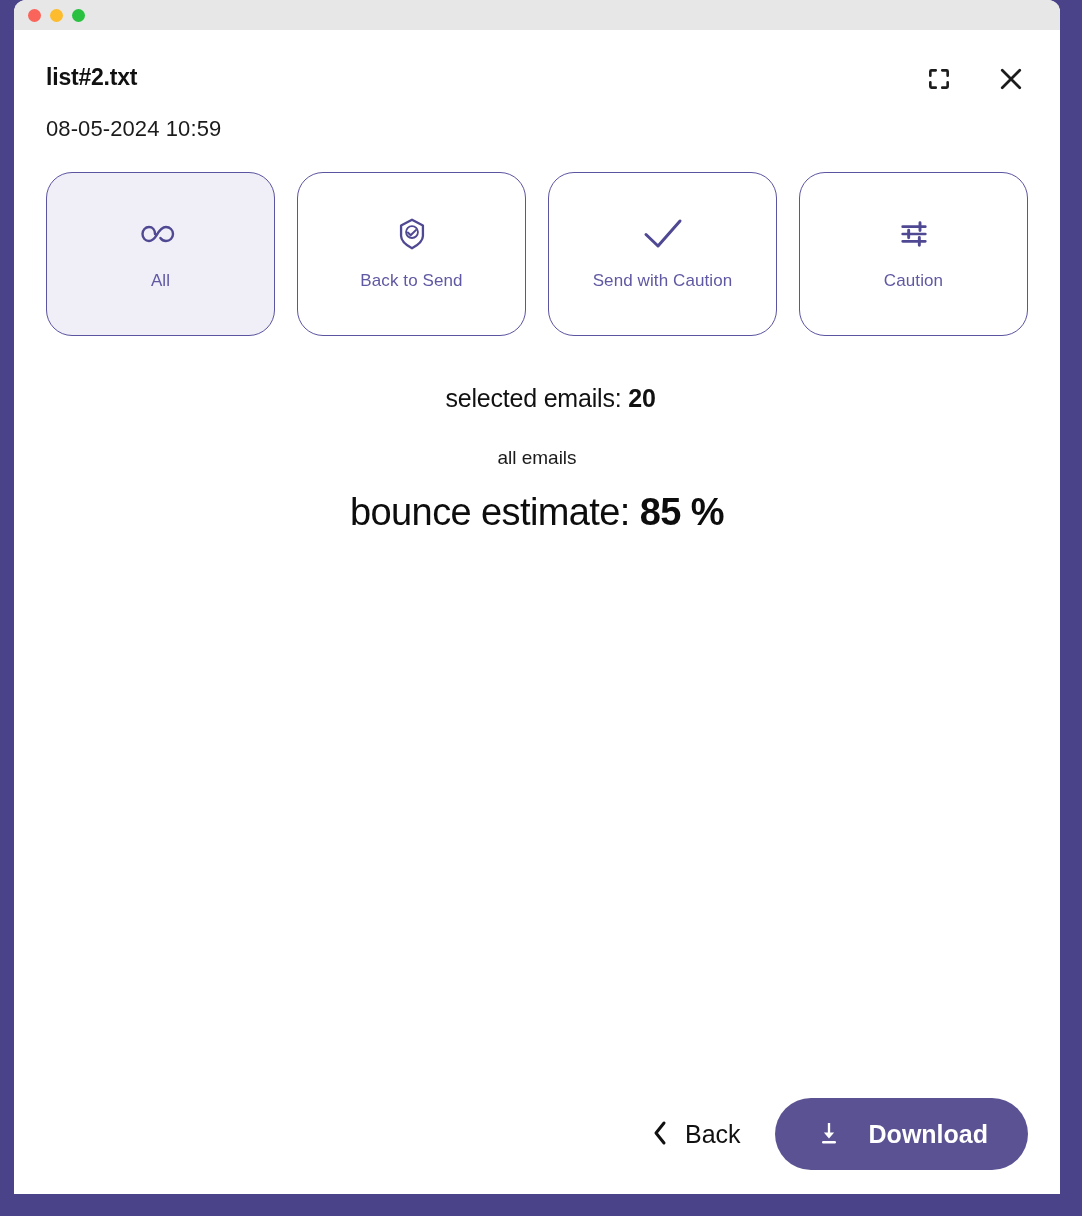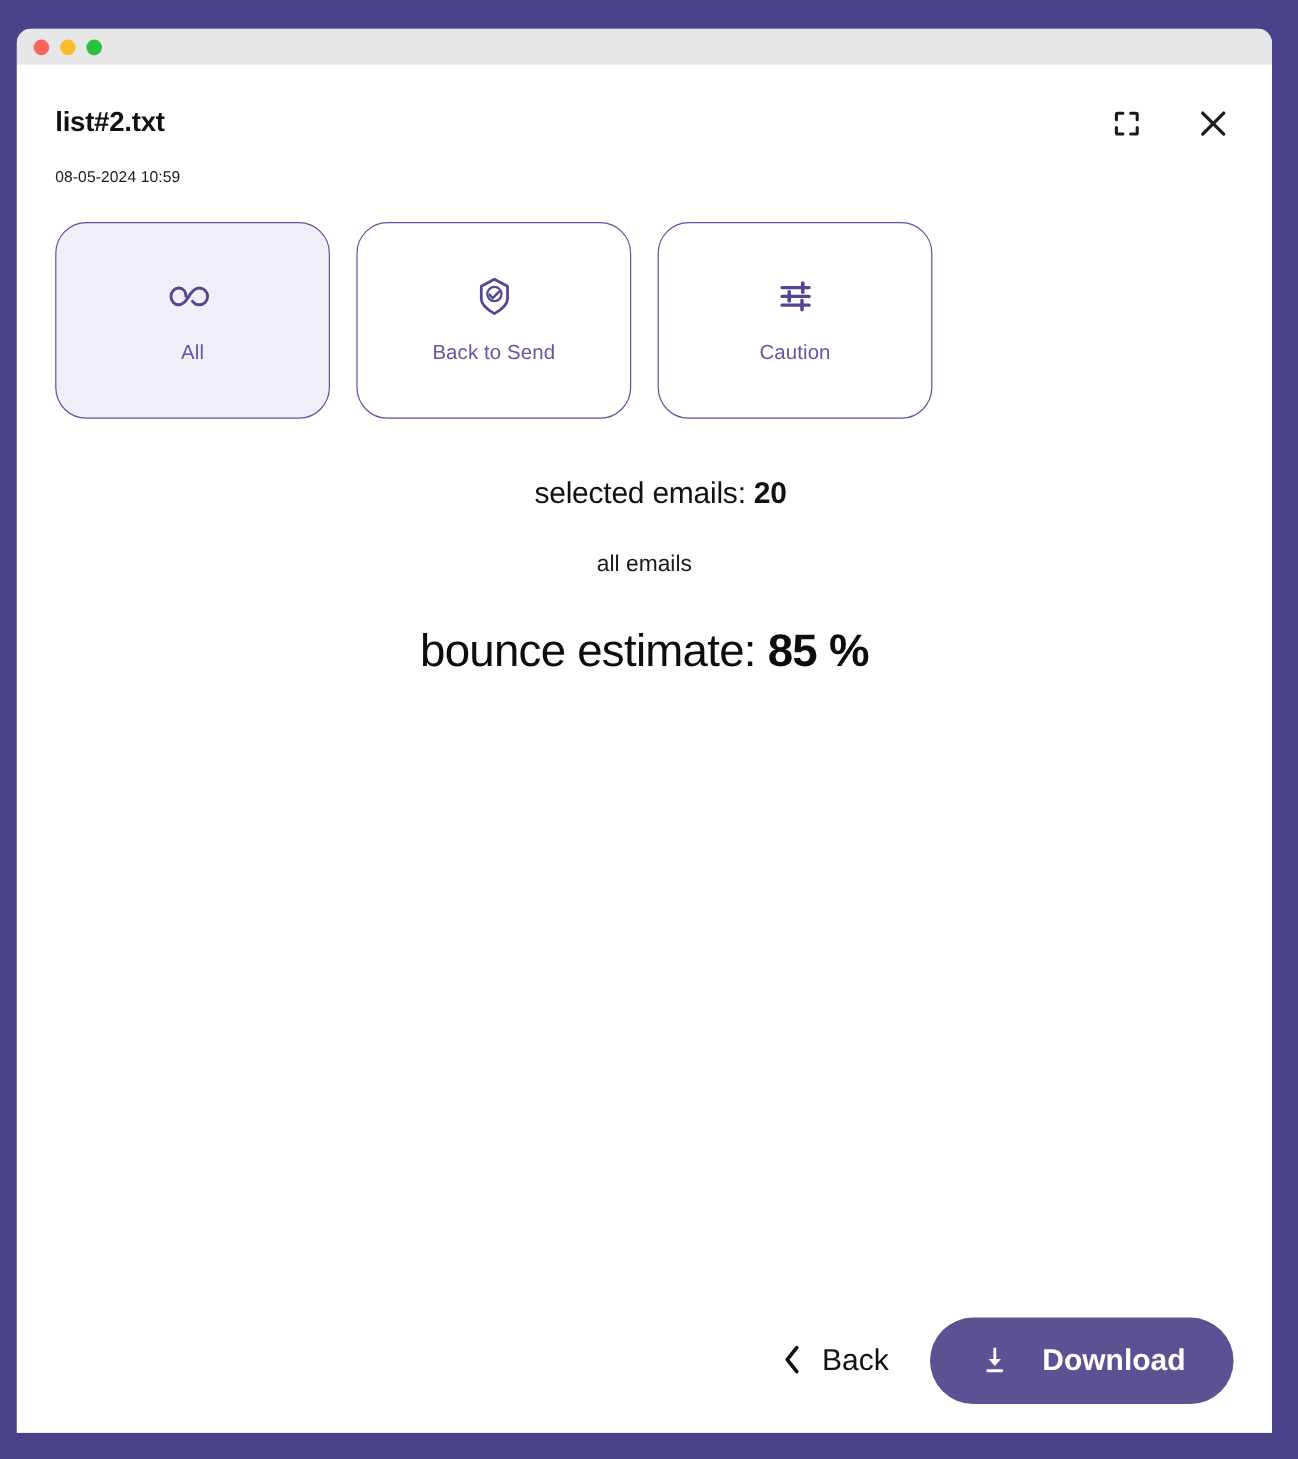--- a/index.html
+++ b/index.html
@@ -5,21 +5,21 @@
   * { box-sizing: border-box; margin: 0; padding: 0; }
   html, body {
     width: 1082px; height: 1216px;
     font-family: "Liberation Sans", sans-serif;
     background: #4a4389;
     overflow: hidden;
   }
   .desktop {
     width: 1082px; height: 1216px;
     background: #4a4389;
-    padding: 24px 22px 22px 14px;
+    padding: 0 22px 22px 14px;
     display: flex; flex-direction: column;
   }
   .window {
     flex: 1;
     display: flex; flex-direction: column;
     border-radius: 12px 12px 0 0;
     overflow: hidden;
     background: #ffffff;
   }
   .titlebar {
@@ -49,21 +49,21 @@
     padding-top: 6px;
   }
   .header-actions { display: flex; align-items: center; gap: 38px; padding-top: 2px; }
   .icon-btn {
     background: none; border: none; cursor: pointer;
     display: flex; align-items: center; justify-content: center;
     width: 34px; height: 34px; color: #1c1c1c;
   }
   .timestamp {
     margin-top: 20px;
-    font-size: 13px; color: #1b1b1b; letter-spacing: 0.1px;
+    font-size: 22px; color: #1b1b1b; letter-spacing: 0.1px;
   }
 
   .cards {
     display: grid;
     grid-template-columns: repeat(4, 1fr);
     gap: 22px;
     margin-top: 30px;
   }
   .card {
     height: 164px;
@@ -76,21 +76,21 @@
     cursor: pointer;
   }
   .card.selected { background: #f0eef7; }
   .card-icon { color: #4f4892; display: flex; align-items: center; justify-content: center; height: 34px; }
   .card-label { font-size: 17px; color: #5f58a3; letter-spacing: 0.1px; }
 
   .stats { margin-top: 48px; display: flex; flex-direction: column; align-items: center; }
   .stat-selected { font-size: 25px; color: #111111; letter-spacing: -0.2px; margin-left: 27px; }
   .stat-selected b { font-weight: bold; }
   .stat-sub { margin-top: 34px; font-size: 19px; color: #1b1b1b; }
-  .stat-bounce { margin-top: 40px; font-size: 38px; color: #0d0d0d; letter-spacing: -0.6px; }
+  .stat-bounce { margin-top: 22px; font-size: 38px; color: #0d0d0d; letter-spacing: -0.6px; }
   .stat-bounce b { font-weight: bold; }
 
   .spacer { flex: 1; }
 
   .footer {
     display: flex; align-items: center; justify-content: flex-end;
     gap: 34px;
     padding-bottom: 24px;
   }
   .back-btn {
@@ -159,20 +159,28 @@
           <span class="card-icon">
             <svg width="30" height="34" viewBox="0 0 24 28" fill="none" stroke="currentColor" stroke-width="1.9" stroke-linecap="round" stroke-linejoin="round">
               <path d="M12 2.2 21 7v8.6c0 3.4-3.7 7.2-9 10.2-5.3-3-9-6.8-9-10.2V7z"></path>
               <path d="M8.6 12.8l2.3 2.3 4.3-4.3" stroke-width="1.7"></path>
               <circle cx="12" cy="12.4" r="4.9" stroke-width="1.5"></circle>
             </svg>
           </span>
           <span class="card-label">Back to Send</span>
         </div>
 
+        <div class="card">
+          <span class="card-icon">
+            <svg width="46" height="36" viewBox="0 0 46 36" fill="none" stroke="currentColor" stroke-width="3" stroke-linecap="round" stroke-linejoin="round">
+              <path d="M6 18.5 18 30 40 5"></path>
+            </svg>
+          </span>
+          <span class="card-label">Send with Caution</span>
+        </div>
 
         <div class="card">
           <span class="card-icon">
             <svg width="32" height="32" viewBox="0 0 24 24" fill="none" stroke="currentColor" stroke-width="2" stroke-linecap="round">
               <path d="M3.5 6.5h17M3.5 12h17M3.5 17.5h17"></path>
               <path d="M16.5 3.6v5.8M8 9.1v5.8M16 14.6v5.8" stroke-width="2.2"></path>
             </svg>
           </span>
           <span class="card-label">Caution</span>
         </div>

